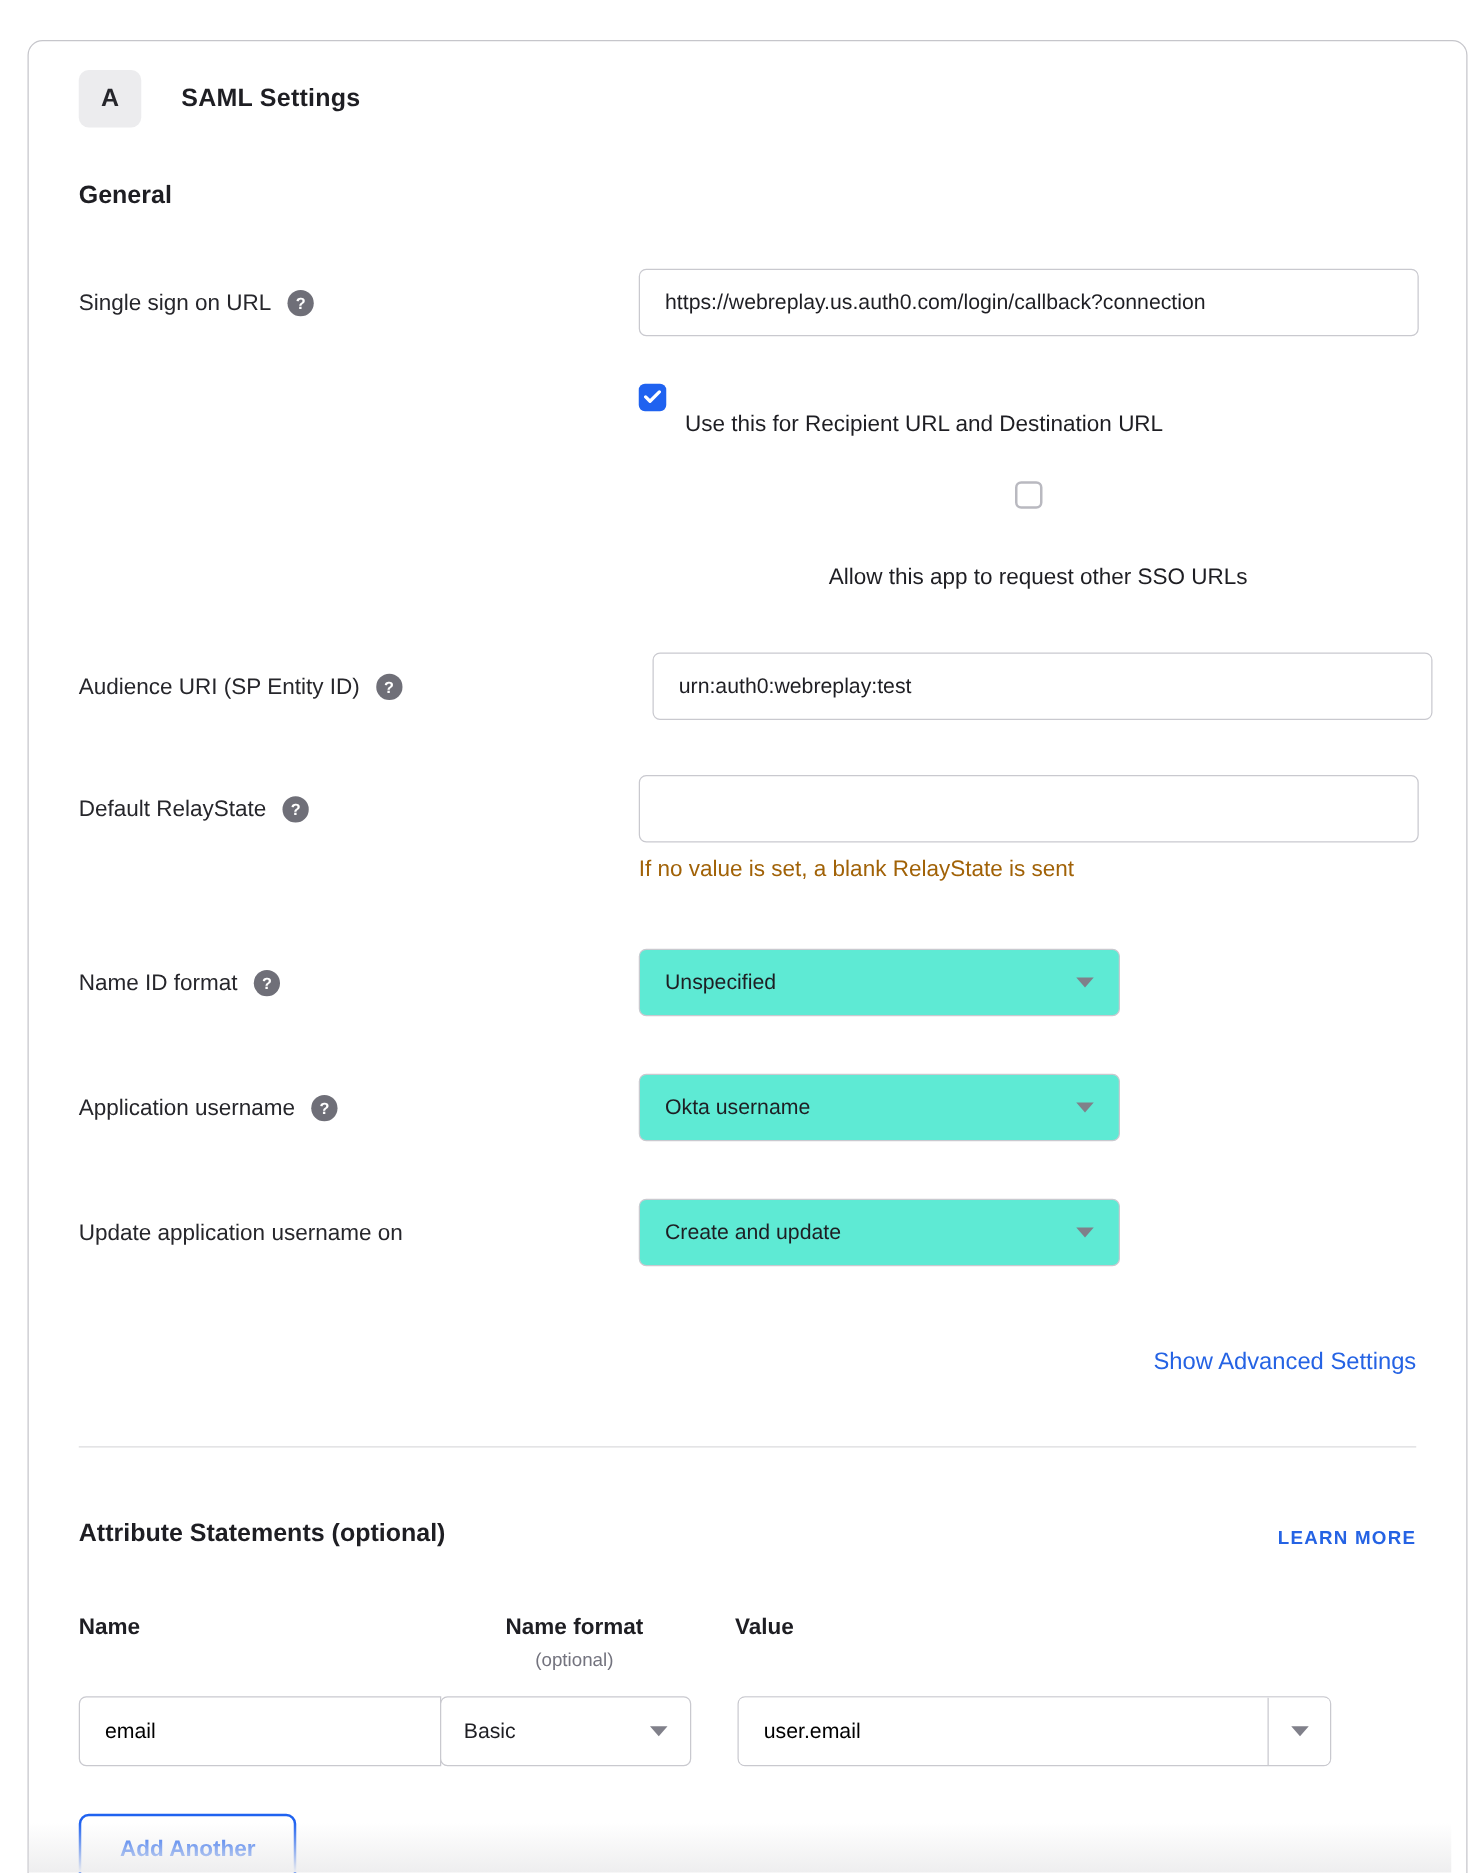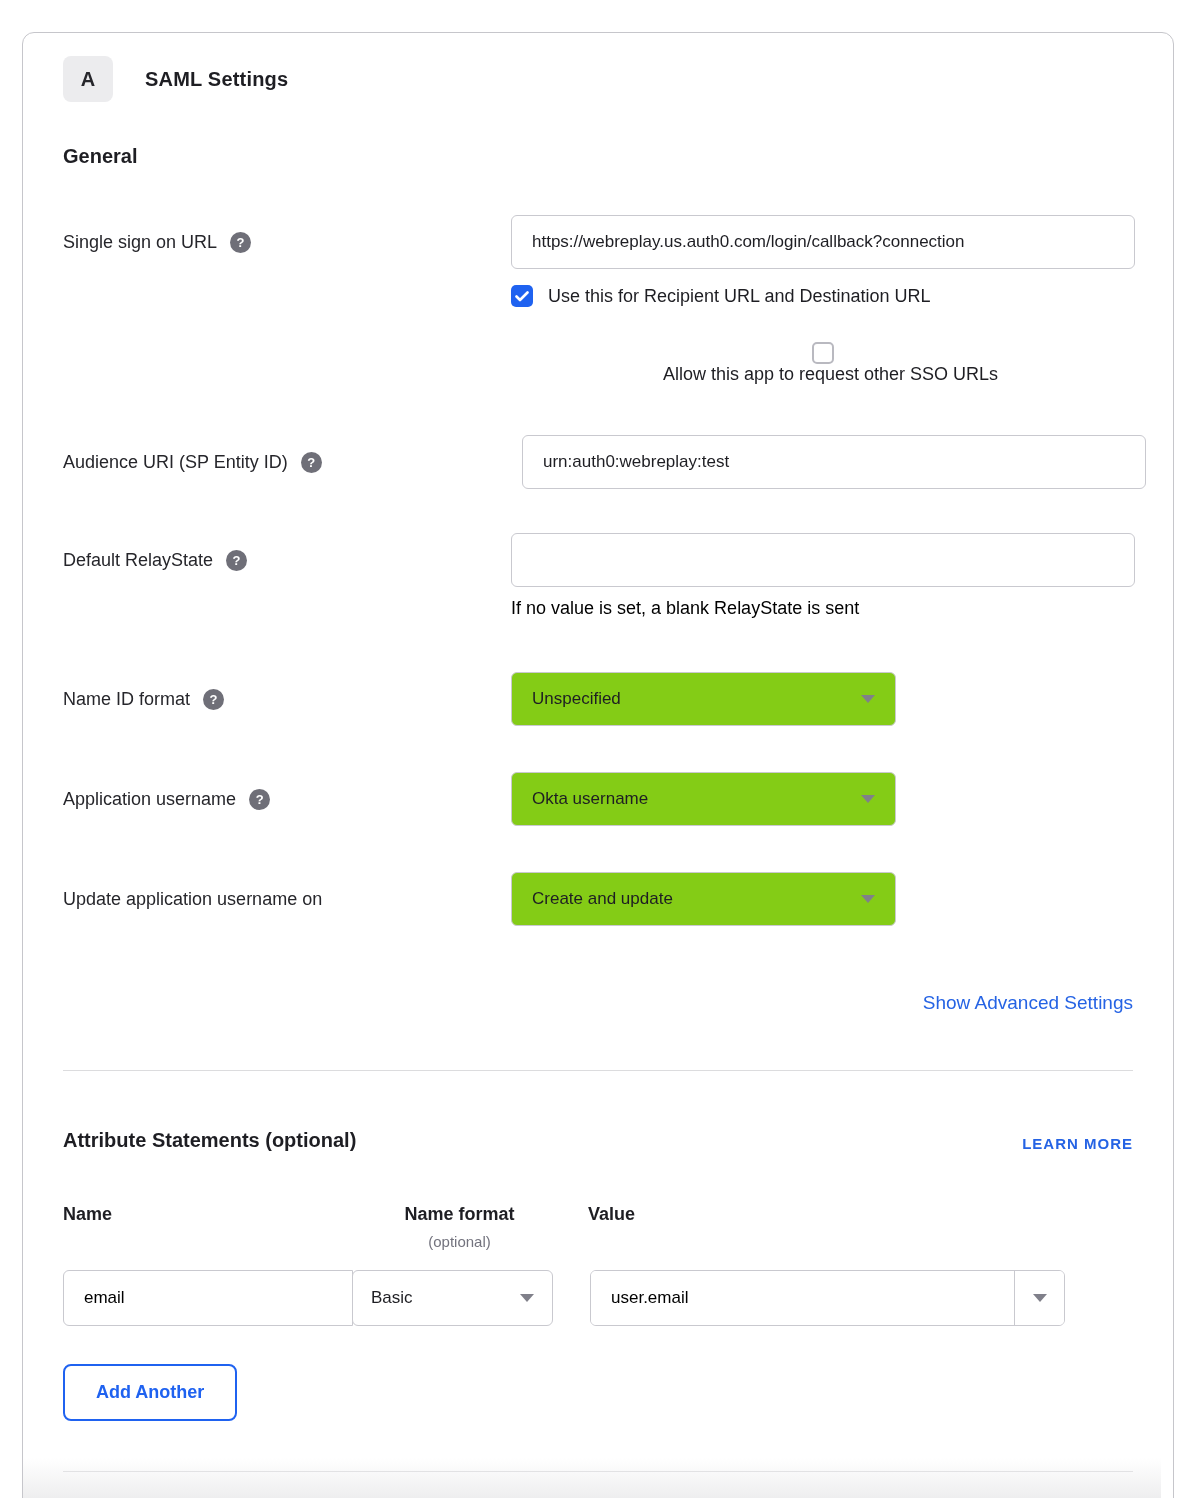--- a/index.html
+++ b/index.html
@@ -23,33 +23,33 @@
     font-size:18px; color:#26262b; flex-shrink:0; }
   .help { width:21px; height:21px; border-radius:50%; background:#6f6f78; color:#fff;
     font-size:13px; font-weight:bold; display:inline-flex; align-items:center;
     justify-content:center; margin-left:13px; flex-shrink:0; }
   .ctrl { flex:1; }
 
   .text-input { width:624px; height:54px; border:1px solid #c9c9cf; border-radius:6px;
     padding:0 20px; font-size:17px; color:#1e1e23; background:#fff; outline:none;
     font-family:"Liberation Sans", sans-serif; }
   .select { width:385px; height:54px; border:1px solid #c9c9cf; border-radius:6px;
-    background:#84cc16; display:flex; align-items:center; justify-content:space-between;
+    background:#5eead4; display:flex; align-items:center; justify-content:space-between;
     padding:0 20px; font-size:17px; cursor:pointer; }
   .tri { width:0; height:0; border-left:7px solid transparent;
     border-right:7px solid transparent; border-top:8px solid #80808a; }
 
   .cb-row { display:flex; align-items:center; margin-left:0; }
   .cb { width:22px; height:22px; border-radius:5px; flex-shrink:0; cursor:pointer;
     display:flex; align-items:center; justify-content:center; }
   .cb.checked { background:#1f62f0; }
   .cb.unchecked { background:#fff; border:2px solid #b9b9c0; }
-  .cb-label { margin-left:15px; font-size:18px; }
-
-  .helper { margin-top:11px; font-size:18px; color:#000000; }
+  .cb-label { margin-left:15px; font-size:18px;margin-top:44px; }
+
+  .helper { margin-top:11px; font-size:18px; color:#a16207; }
 
   .adv-row { text-align:right; margin-top:66px; }
   .link { color:#2563e4; font-size:19px; text-decoration:none; cursor:pointer; }
 
   .divider { border:none; border-top:1px solid #dcdcde; margin-top:56px; }
 
   
   .attr-hdr { display:flex; align-items:flex-end; justify-content:space-between; margin-top:54px; }
   .learn-more { color:#2563e4; font-size:15px; letter-spacing:1px; font-weight:bold;
     text-decoration:none; cursor:pointer; }

